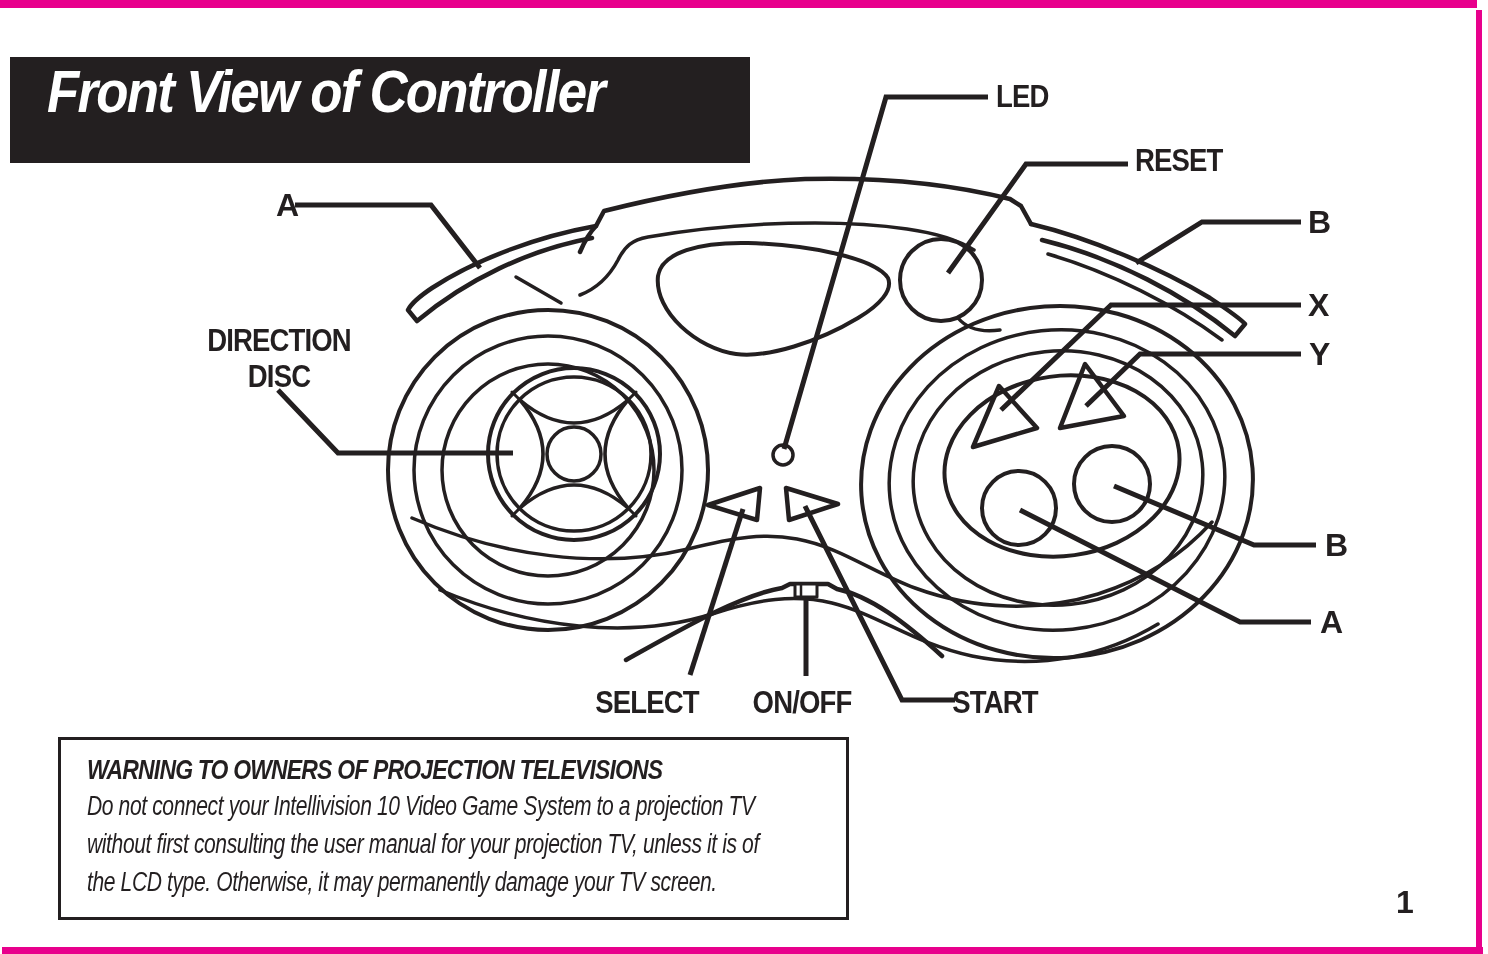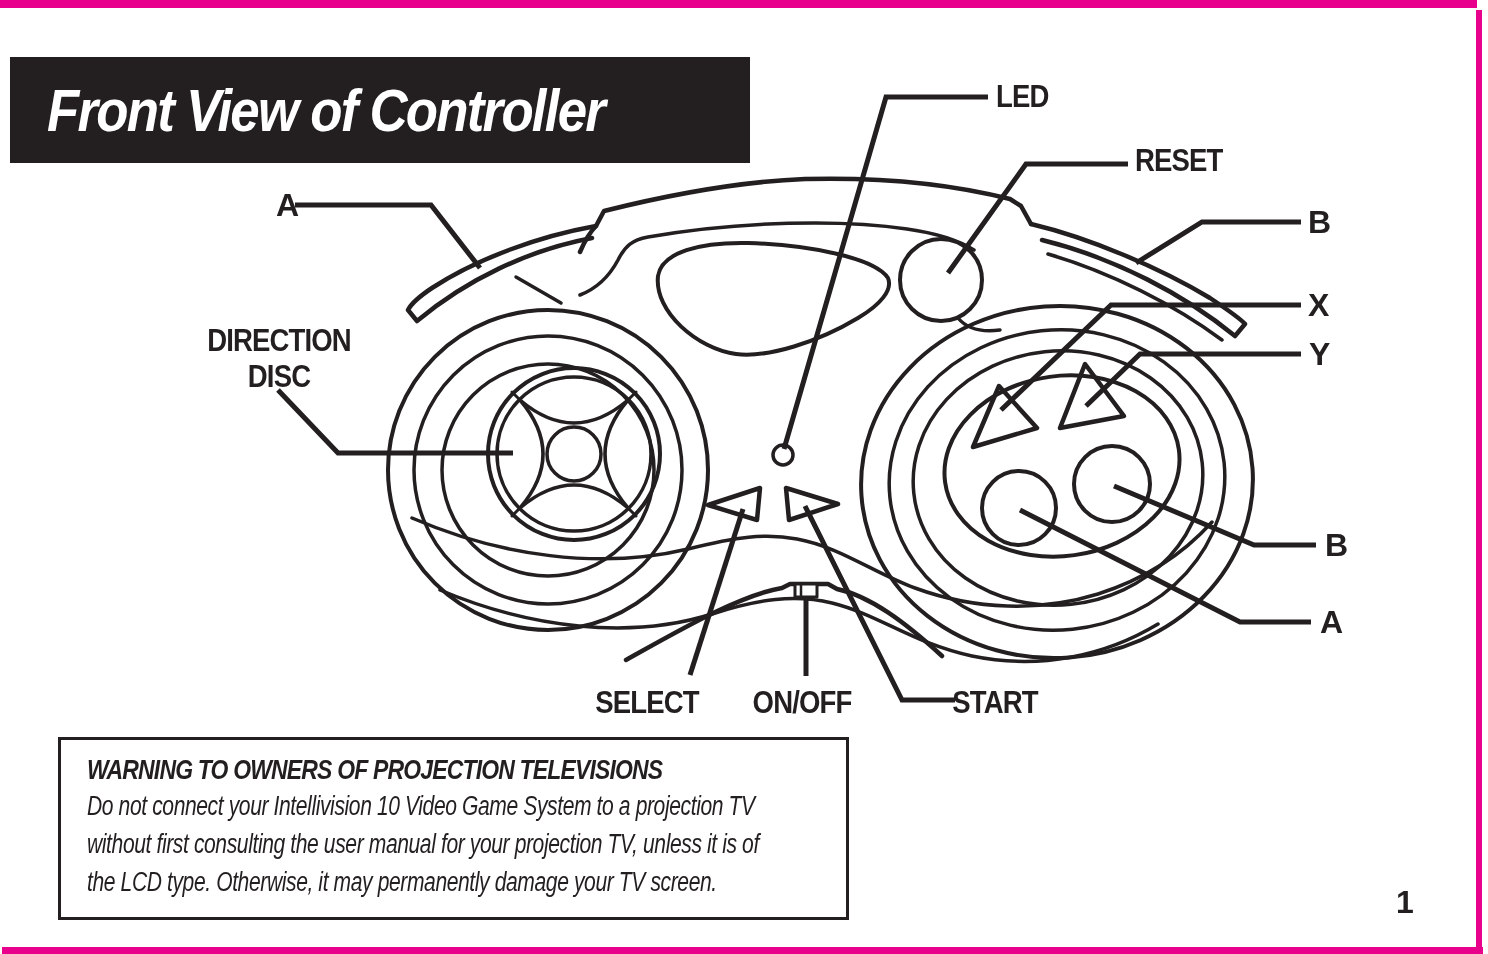--- a/index.html
+++ b/index.html
@@ -12,21 +12,21 @@
   }
   
   .frame{position:absolute;background:var(--accent,#e8008c);}
   .frame-top{left:0;top:0;width:1477px;height:8px;}
   .frame-right{left:1476px;top:10px;width:6px;height:937px;}
   .frame-bottom{left:2px;top:947px;width:1481px;height:7px;}
 
   
   .title-box{
     position:absolute;left:10px;top:57px;width:740px;height:106px;
-    background:#231f20;display:flex;align-items:center;
+    background:#231f20;display:flex;align-items:flex-start;
   }
   .title-text{
     color:#ffffff;font-weight:bold;font-style:italic;
     font-size:60px;letter-spacing:-2px;white-space:nowrap;
     padding-left:42px;transform:scaleX(0.88);transform-origin:left center;
   }
 
   
   .artwork{position:absolute;left:0;top:0;width:1488px;height:954px;}
 

